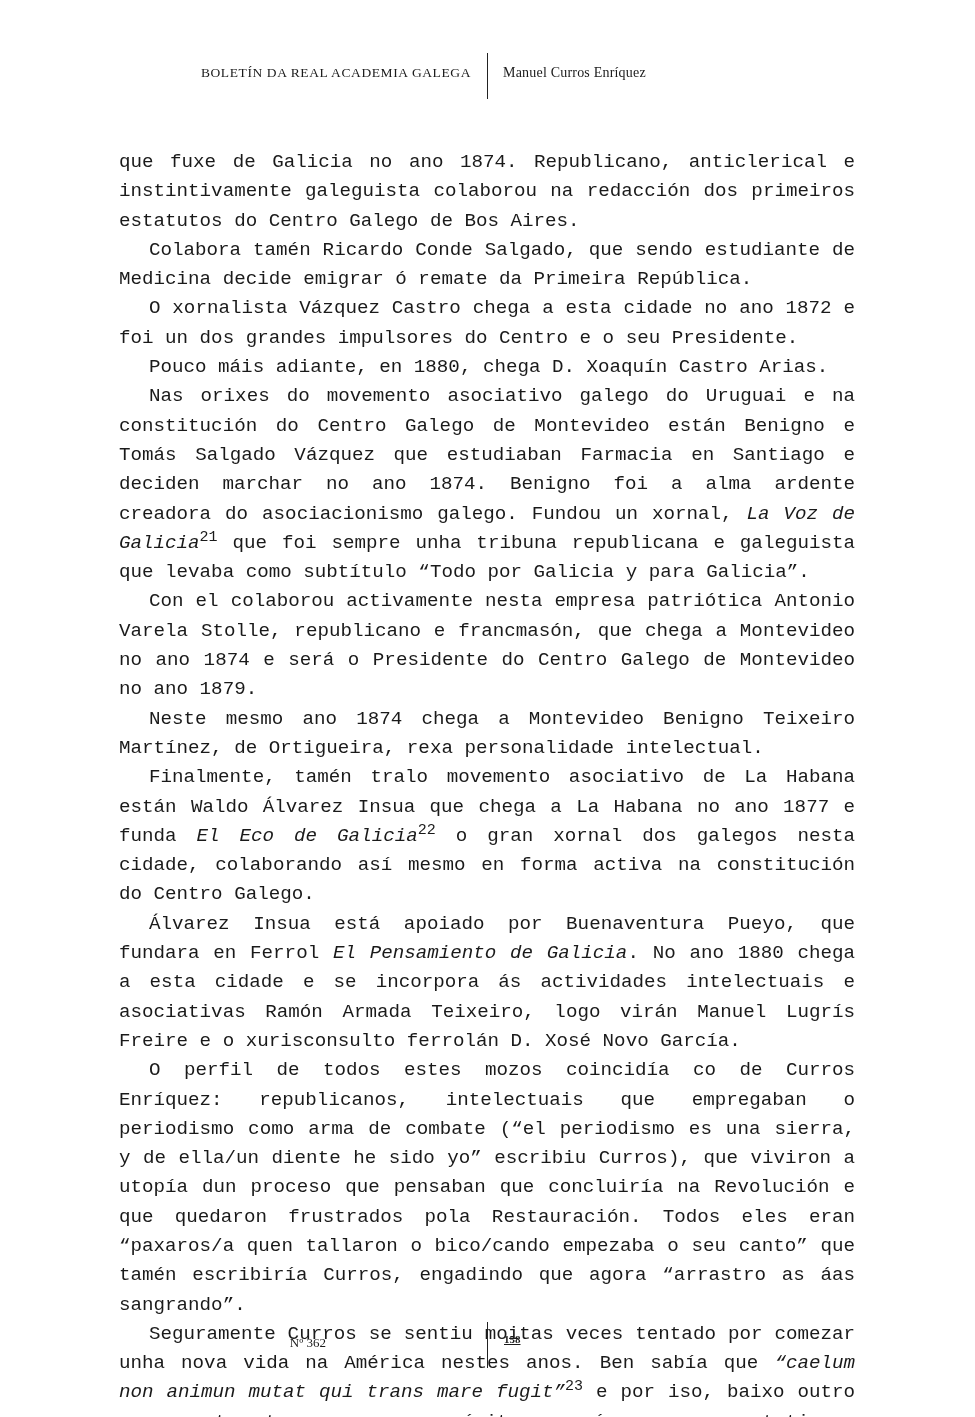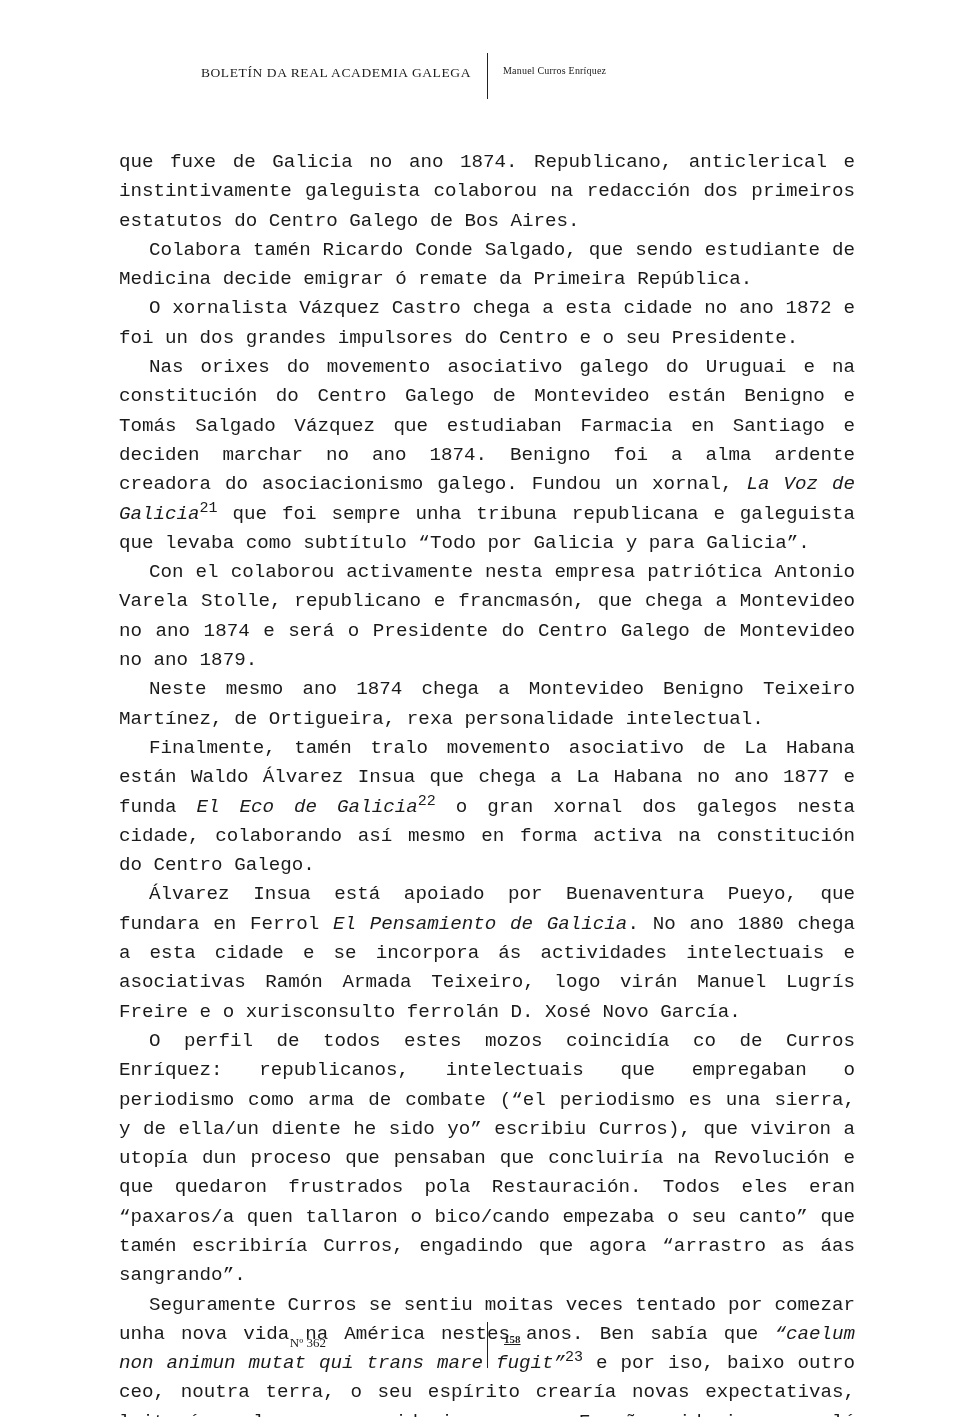--- a/index.html
+++ b/index.html
@@ -13,21 +13,21 @@
   }
   .rh-left {
     position: absolute; right: 504px; top: 12px;
     font-size: 13.5px; letter-spacing: 0.6px; white-space: nowrap; text-align: right;
   }
   .rh-divider {
     position: absolute; left: 487px; top: 0; width: 1px; height: 46px; background: #222;
   }
   .rh-right {
     position: absolute; left: 503px; top: 12px;
-    font-size: 10px; letter-spacing: 0.2px; white-space: nowrap;
+    font-size: 14px; letter-spacing: 0.2px; white-space: nowrap;
   }
   .body-text {
     position: absolute; top: 148px; left: 119px; width: 736px;
     font-size: 19.2px; line-height: 29.3px; text-align: justify;
     hyphens: manual;
     font-family: Liberation Mono, monospace;
   }
   .body-text p { margin: 0; text-indent: 30px; }
   .body-text p.no-indent { text-indent: 0; }
   .body-text i { font-style: italic; }
@@ -51,20 +51,21 @@
 <div class="running-head">
   <span class="rh-left">BOLETÍN DA REAL ACADEMIA GALEGA</span>
   <span class="rh-divider"></span>
   <span class="rh-right">Manuel Curros Enríquez</span>
 </div>
 
 <div class="body-text" id="body-text">
     <p class="no-indent"><span>que fuxe de Galicia no ano 1874. Republicano, anticlerical e instintivamente galeguista colaborou na redacción dos primeiros estatutos do Centro Galego de Bos Aires.</span></p>
     <p><span>Colabora tamén Ricardo Conde Salgado, que sendo estudiante de Medicina decide emigrar ó remate da Primeira República.</span></p>
     <p><span>O xornalista Vázquez Castro chega a esta cidade no ano 1872 e foi un dos grandes impulsores do Centro e o seu Presidente.</span></p>
+    <p><span>Pouco máis adiante, en 1880, chega D. Xoaquín Castro Arias.</span></p>
     <p><span>Nas orixes do movemento asociativo galego do Uruguai e na constitución do Centro Galego de Montevideo están Benigno e Tomás Salgado Vázquez que estudiaban Farmacia en Santiago e deciden marchar no ano 1874. Benigno foi a alma ardente creadora do asociacionismo galego. Fundou un xornal, </span><i>La Voz de Galicia</i><sup>21</sup><span> que foi sempre unha tribuna republicana e galeguista que levaba como subtítulo “Todo por Galicia y para Galicia”.</span></p>
     <p><span>Con el colaborou activamente nesta empresa patriótica Antonio Varela Stolle, republicano e francmasón, que chega a Montevideo no ano 1874 e será o Presidente do Centro Galego de Montevideo no ano 1879.</span></p>
     <p><span>Neste mesmo ano 1874 chega a Montevideo Benigno Teixeiro Martínez, de Ortigueira, rexa personalidade intelectual.</span></p>
     <p><span>Finalmente, tamén tralo movemento asociativo de La Habana están Waldo Álvarez Insua que chega a La Habana no ano 1877 e funda </span><i>El Eco de Galicia</i><sup>22</sup><span> o gran xornal dos galegos nesta cidade, colaborando así mesmo en forma activa na constitución do Centro Galego.</span></p>
     <p><span>Álvarez Insua está apoiado por Buenaventura Pueyo, que fundara en Ferrol </span><i>El Pensamiento de Galicia</i><span>. No ano 1880 chega a esta cidade e se incorpora ás actividades intelectuais e asociativas Ramón Armada Teixeiro, logo virán Manuel Lugrís Freire e o xurisconsulto ferrolán D. Xosé Novo García.</span></p>
     <p><span>O perfil de todos estes mozos coincidía co de Curros Enríquez: republicanos, intelectuais que empregaban o periodismo como arma de combate (“el periodismo es una sierra, y de ella/un diente he sido yo” escribiu Curros), que viviron a utopía dun proceso que pensaban que concluiría na Revolución e que quedaron frustrados pola Restauración. Todos eles eran “paxaros/a quen tallaron o bico/cando empezaba o seu canto” que tamén escribiría Curros, engadindo que agora “arrastro as áas sangrando”.</span></p>
     <p><span>Seguramente Curros se sentiu moitas veces tentado por comezar unha nova vida na América nestes anos. Ben sabía que </span><i>“caelum non animun mutat qui trans mare fugit”</i><sup>23</sup><span> e por iso, baixo outro ceo, noutra terra, o seu espírito crearía novas expectativas, loitaría polos mesmos ideais que en España, ideais que alí (fóra de Cuba e Porto Rico que reproducían as loitas políticas da metrópole) xa estaban consolidados, especialmente o ideal republicano.</span></p>
     <p><span>Se Curros pospuxo a Viaxe ata 1894, xa noutras circunstancias, posiblemente foi</span></p>
   </div>
 

